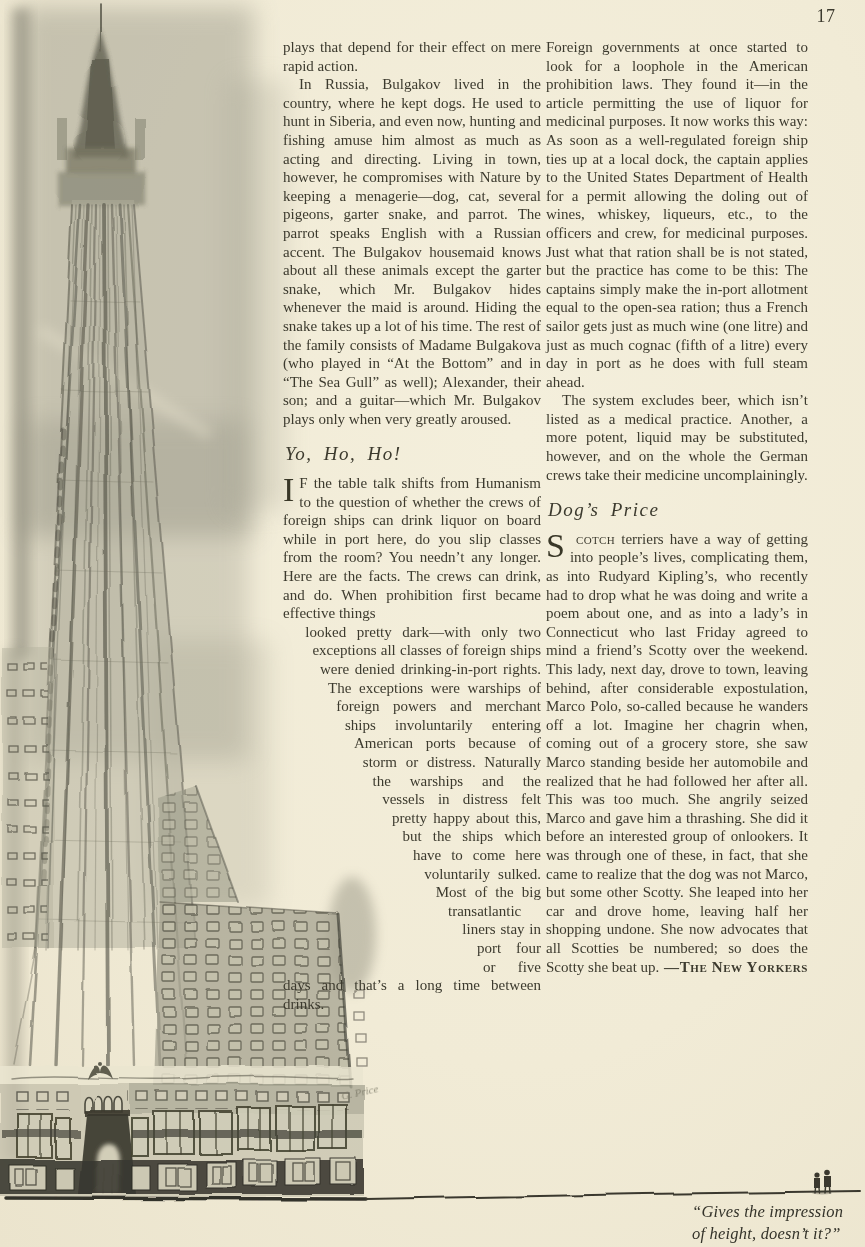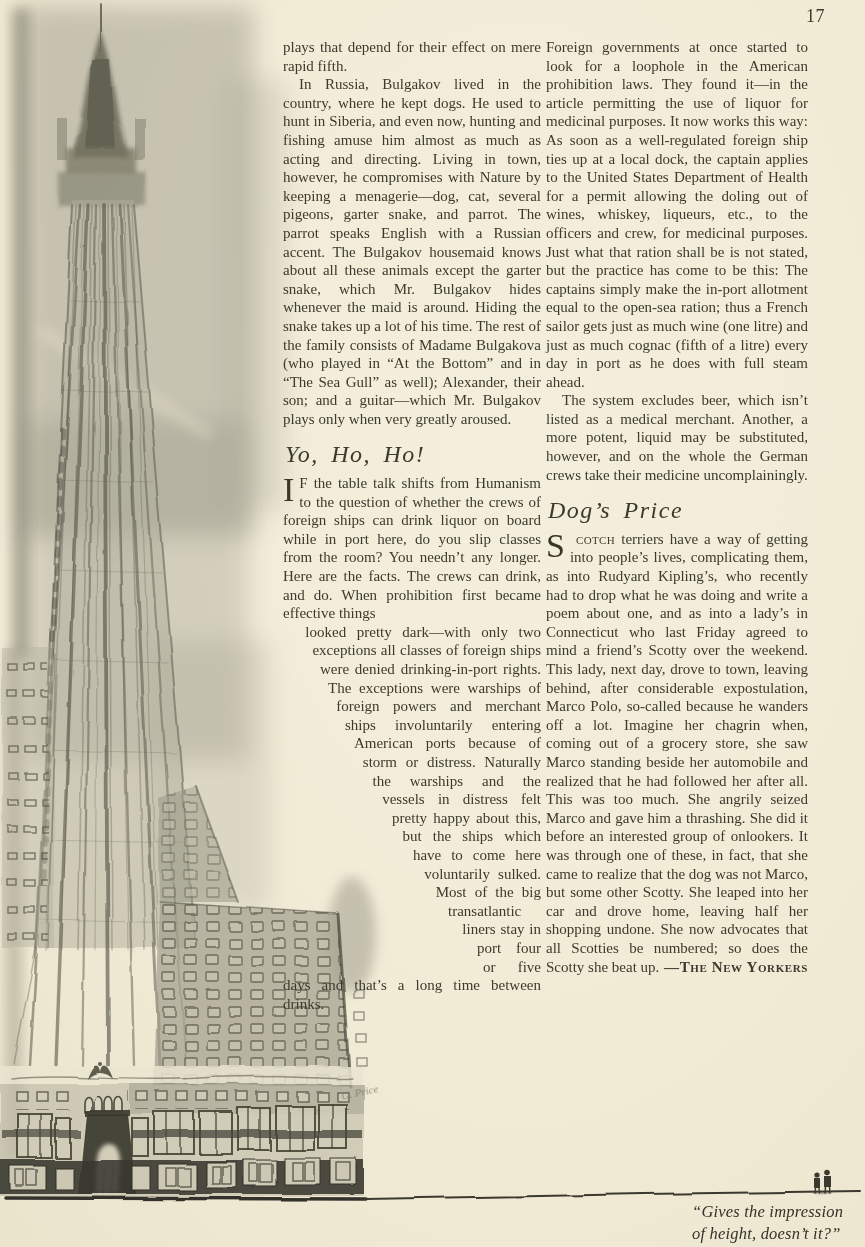--- a/index.html
+++ b/index.html
@@ -12,34 +12,34 @@
     overflow:hidden;
     font-family:"Liberation Serif", serif;
     color:#3c3a2e;
   }
   .illu {
     position:absolute; left:0; top:0; width:865px; height:1247px;
     pointer-events:none;
   }
   .page-number {
     position:absolute; left:806px; top:6px; width:40px;
-    font-size:18px; text-align:left; letter-spacing:.5px;
+    font-size:18px; text-align:center; letter-spacing:.5px;
   }
   .col {
     position:absolute; top:38px;
     font-size:15px; line-height:18.6px;
     text-align:justify;
   }
   .col1 { left:283px; width:258px; }
   .col2 { left:546px; width:262px; }
   .col p { margin:0; }
   p.ind { text-indent:16px; }
   h2.head {
     font-weight:400; font-style:italic;
-    font-size:24px; letter-spacing:1.5px; word-spacing:5px;
+    font-size:19px; letter-spacing:1.5px; word-spacing:5px;
     margin:17px 0 10px 2px; color:#3c3a2e;
   }
   .dropcap {
     float:left;
     font-size:34px; line-height:29px;
     padding:1px 5px 0 0;
     color:#393727;
   }
   .smallcaps { font-variant:small-caps; letter-spacing:.4px;margin-left:6px; }
   .attribution {
@@ -270,34 +270,34 @@
         <path d="M824,1176 h7 v11 h-7 z" stroke="none"></path>
         <line x1="825.5" y1="1187" x2="825" y2="1193" stroke-width="1.5"></line>
         <line x1="829.5" y1="1187" x2="830" y2="1193" stroke-width="1.5"></line>
       </g>
     </g>
   </svg>
 
   <div class="page-number">17</div>
 
   <div class="col col1">
-    <p>plays that depend for their effect on mere rapid fifth.</p>
+    <p>plays that depend for their effect on mere rapid action.</p>
     <p class="ind">In Russia, Bulgakov lived in the country, where he kept dogs.  He used to hunt in Siberia, and even now, hunting and fishing amuse him almost as much as acting and directing.  Living in town, however, he compromises with Nature by keeping a menagerie—dog, cat, several pigeons, garter snake, and parrot.  The parrot speaks English with a Russian accent. The Bulgakov housemaid knows about all these animals except the garter snake, which Mr. Bulgakov hides whenever the maid is around.  Hiding the snake takes up a lot of his time.  The rest of the family consists of Madame Bulgakova (who played in “At the Bottom” and in “The Sea Gull” as well); Alexander, their son; and a guitar—which Mr. Bulgakov plays only when very greatly aroused.</p>
     <h2 class="head">Yo, Ho, Ho!</h2>
     <p>
       <span class="dropcap">I</span><span>F the table talk shifts from Humanism to the question of whether the crews of foreign ships can drink liquor on board while in port here, do you slip classes from the room? You needn’t any longer. Here are the facts. The crews can drink, and do.  When prohibition first became effective things</span>
     </p>
     <p>
       <span class="shape-spacer"></span><span>looked pretty dark—with only two exceptions all classes of foreign ships were denied drinking-in-port rights. The exceptions were warships of foreign powers and merchant ships involuntarily entering American ports because of storm or distress.  Naturally the warships and the vessels in distress felt pretty happy about this, but the ships which have to come here voluntarily sulked. Most of the big transatlantic liners stay in port four or five days and that’s a long time between drinks.</span>
     </p>
   </div>
 
   <div class="col col2">
     <p>Foreign governments at once started to look for a loophole in the American prohibition laws.  They found it—in the article permitting the use of liquor for medicinal purposes.  It now works this way: As soon as a well-regulated foreign ship ties up at a local dock, the captain applies to the United States Department of Health for a permit allowing the doling out of wines, whiskey, liqueurs, etc., to the officers and crew, for medicinal purposes.  Just what that ration shall be is not stated, but the practice has come to be this: The captains simply make the in-port allotment equal to the open-sea ration; thus a French sailor gets just as much wine (one litre) and just as much cognac (fifth of a litre) every day in port as he does with full steam ahead.</p>
-    <p class="ind">The system excludes beer, which isn’t listed as a medical merchant.  Another, a more potent, liquid may be substituted, however, and on the whole the German crews take their medicine uncomplainingly.</p>
+    <p class="ind">The system excludes beer, which isn’t listed as a medical practice.  Another, a more potent, liquid may be substituted, however, and on the whole the German crews take their medicine uncomplainingly.</p>
     <h2 class="head">Dog’s Price</h2>
     <p>
       <span class="dropcap">S</span><span class="smallcaps">cotch</span><span> terriers have a way of getting into people’s lives, complicating them, as into Rudyard Kipling’s, who recently had to drop what he was doing and write a poem about one, and as into a lady’s in Connecticut who last Friday agreed to mind a friend’s Scotty over the weekend.  This lady, next day, drove to town, leaving behind, after considerable expostulation, Marco Polo, so-called because he wanders off a lot.  Imagine her chagrin when, coming out of a grocery store, she saw Marco standing beside her automobile and realized that he had followed her after all.  This was too much.  She angrily seized Marco and gave him a thrashing.  She did it before an interested group of onlookers. It was through one of these, in fact, that she came to realize that the dog was not Marco, but some other Scotty. She leaped into her car and drove home, leaving half her shopping undone. She now advocates that all Scotties be numbered; so does the Scotty she beat up.</span><span class="attribution">—The New Yorkers</span>
     </p>
   </div>
 
   <div class="caption">
     <div>“Gives the impression</div>
     <div>of height, doesn’t it?”</div>
   </div>

